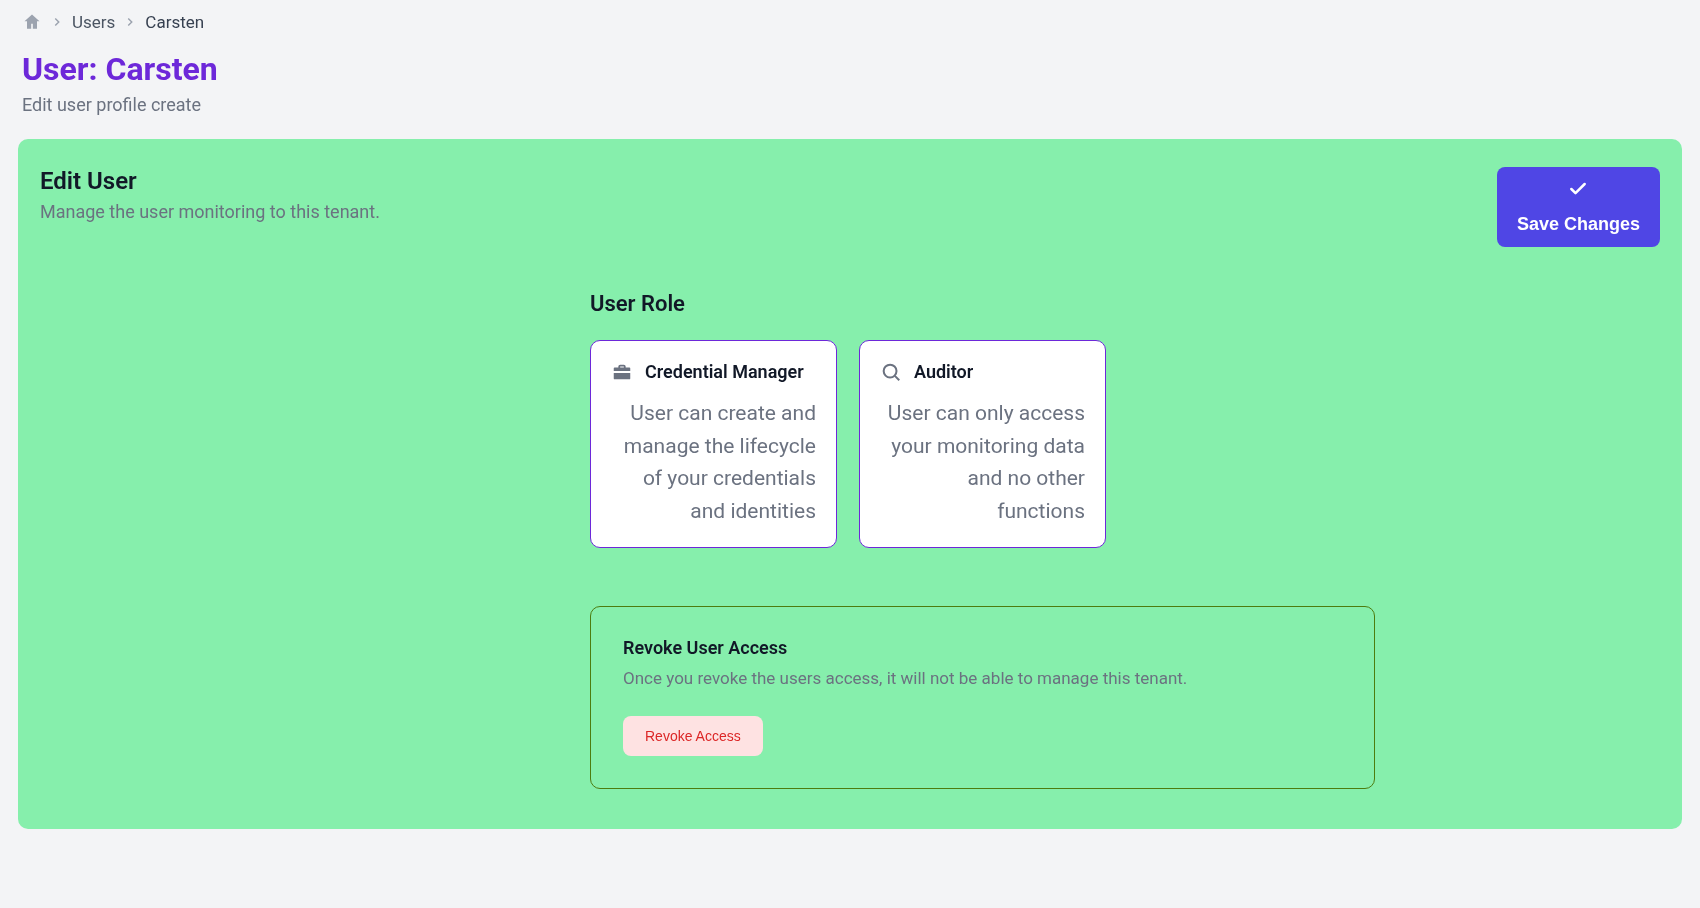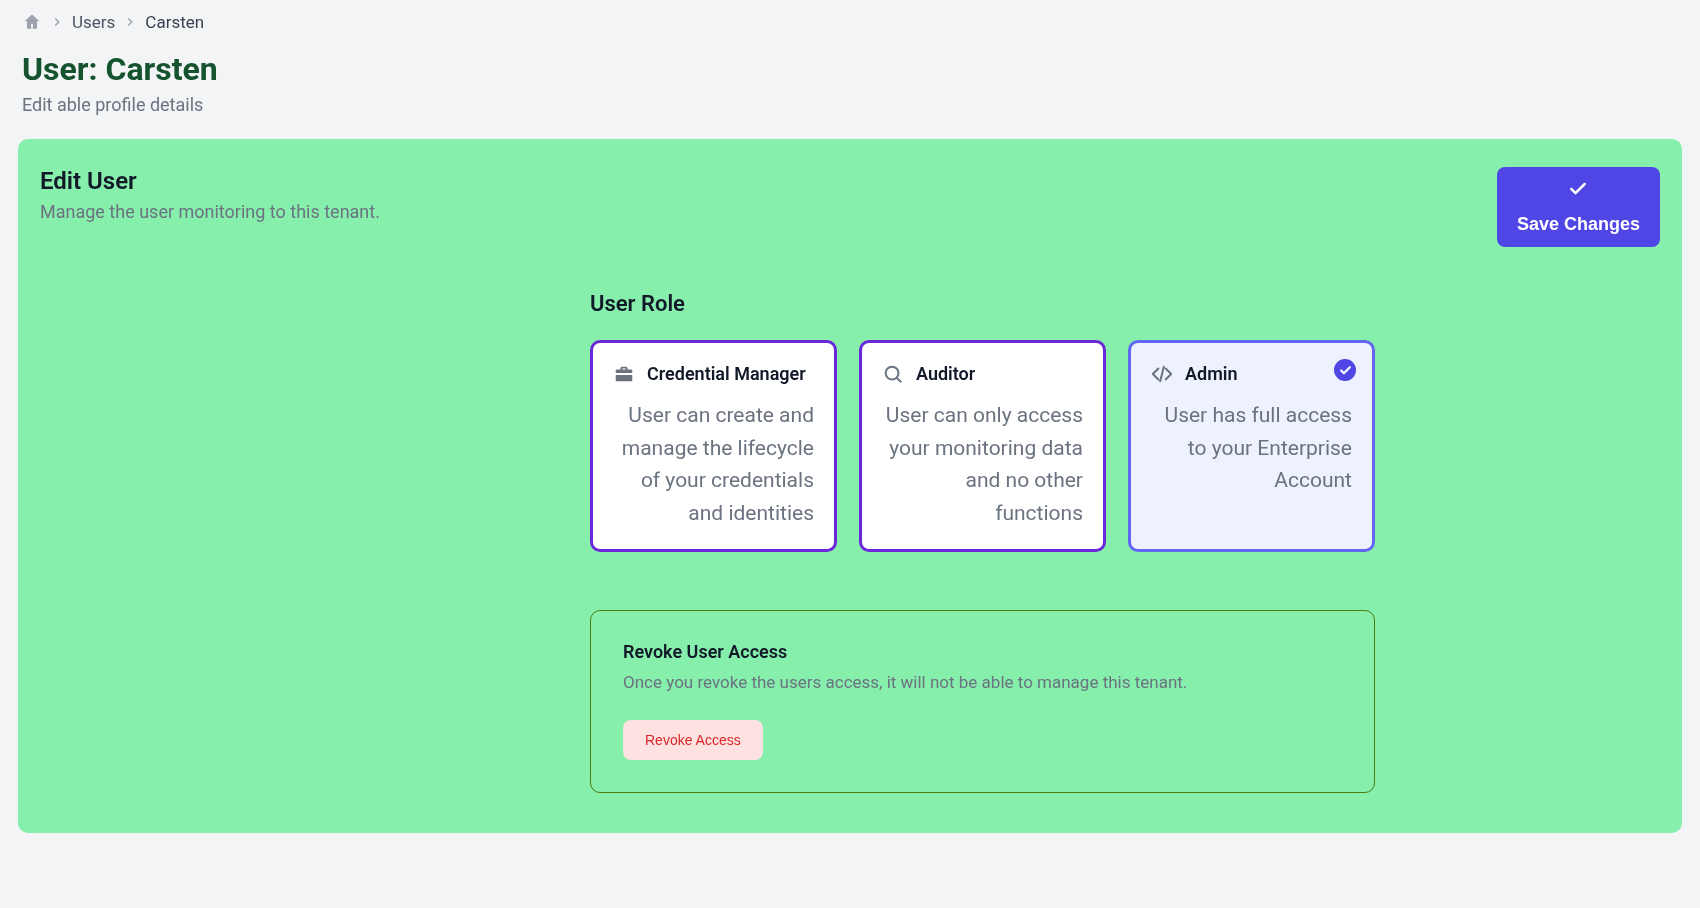--- a/index.html
+++ b/index.html
@@ -40,21 +40,21 @@
   }
   .breadcrumb .current {
     color: #374151;
   }
   .page-header {
     padding: 14px 4px 24px 4px;
   }
   .page-title {
     font-size: 32px;
     font-weight: 700;
-    color: #14532d;
+    color: #6d28d9;
   }
   .page-subtitle {
     font-size: 18px;
     color: #6b7280;
     margin-top: 6px;
   }
   .card {
     background: #86efac;
     border-radius: 10px;
     padding: 28px 22px 40px 22px;
@@ -99,21 +99,21 @@
     font-weight: 600;
     color: #111827;
     margin-bottom: 24px;
   }
   .role-grid {
     display: grid;
     grid-template-columns: repeat(3, 1fr);
     gap: 22px;
   }
   .role-card {
-    border: 3px solid #6d28d9;
+    border: 1px solid #6d28d9;
     border-radius: 10px;
     padding: 18px 20px 20px 20px;
     cursor: pointer;
     position: relative;
     background: #fff;
   }
   .role-card.selected {
     border-color: #6366f1;
     background: #eef2ff;
   }
@@ -205,21 +205,21 @@
     <span class="chev">
       <svg width="14" height="14" viewBox="0 0 24 24" fill="none" stroke="currentColor" stroke-width="2.5">
           <polyline points="9 18 15 12 9 6"></polyline>
         </svg>
     </span>
     <span class="current">Carsten</span>
   </nav>
 
   <div class="page-header">
     <h1 class="page-title">User: Carsten</h1>
-    <p class="page-subtitle">Edit able profile details</p>
+    <p class="page-subtitle">Edit user profile create</p>
   </div>
 
   <div class="card">
 
     <div class="card-header-row">
       <div>
         <h2 class="card-title">Edit User</h2>
         <p class="card-subtitle">Manage the user monitoring to this tenant.</p>
       </div>
       <button class="btn-primary">
@@ -256,38 +256,20 @@
               <svg width="22" height="22" viewBox="0 0 24 24" fill="none" stroke="currentColor" stroke-width="2.2">
                   <circle cx="11" cy="11" r="7"></circle>
                   <line x1="21" y1="21" x2="16.2" y2="16.2"></line>
                 </svg>
             </span>
             <span class="role-title">Auditor</span>
           </div>
           <p class="role-desc">User can only access your monitoring data and no other functions</p>
         </div>
 
-        <div class="role-card selected">
-          <span class="check-badge">
-            <svg width="13" height="13" viewBox="0 0 24 24" fill="none" stroke="currentColor" stroke-width="4" stroke-linecap="round" stroke-linejoin="round">
-                <polyline points="20 6 9 17 4 12"></polyline>
-              </svg>
-          </span>
-          <div class="role-head">
-            <span class="role-icon">
-              <svg width="22" height="22" viewBox="0 0 24 24" fill="none" stroke="currentColor" stroke-width="2.2" stroke-linecap="round" stroke-linejoin="round">
-                  <polyline points="16 18 22 12 16 6"></polyline>
-                  <polyline points="8 6 2 12 8 18"></polyline>
-                  <line x1="14" y1="4" x2="10" y2="20"></line>
-                </svg>
-            </span>
-            <span class="role-title">Admin</span>
-          </div>
-          <p class="role-desc">User has full access to your Enterprise Account</p>
-        </div>
 
       </div>
 
       <div class="danger-section">
         <div class="danger-box">
           <h4 class="danger-title">Revoke User Access</h4>
           <p class="danger-desc">Once you revoke the users access, it will not be able to manage this tenant.</p>
           <button class="btn-danger">
             <span>Revoke Access</span>
           </button>

